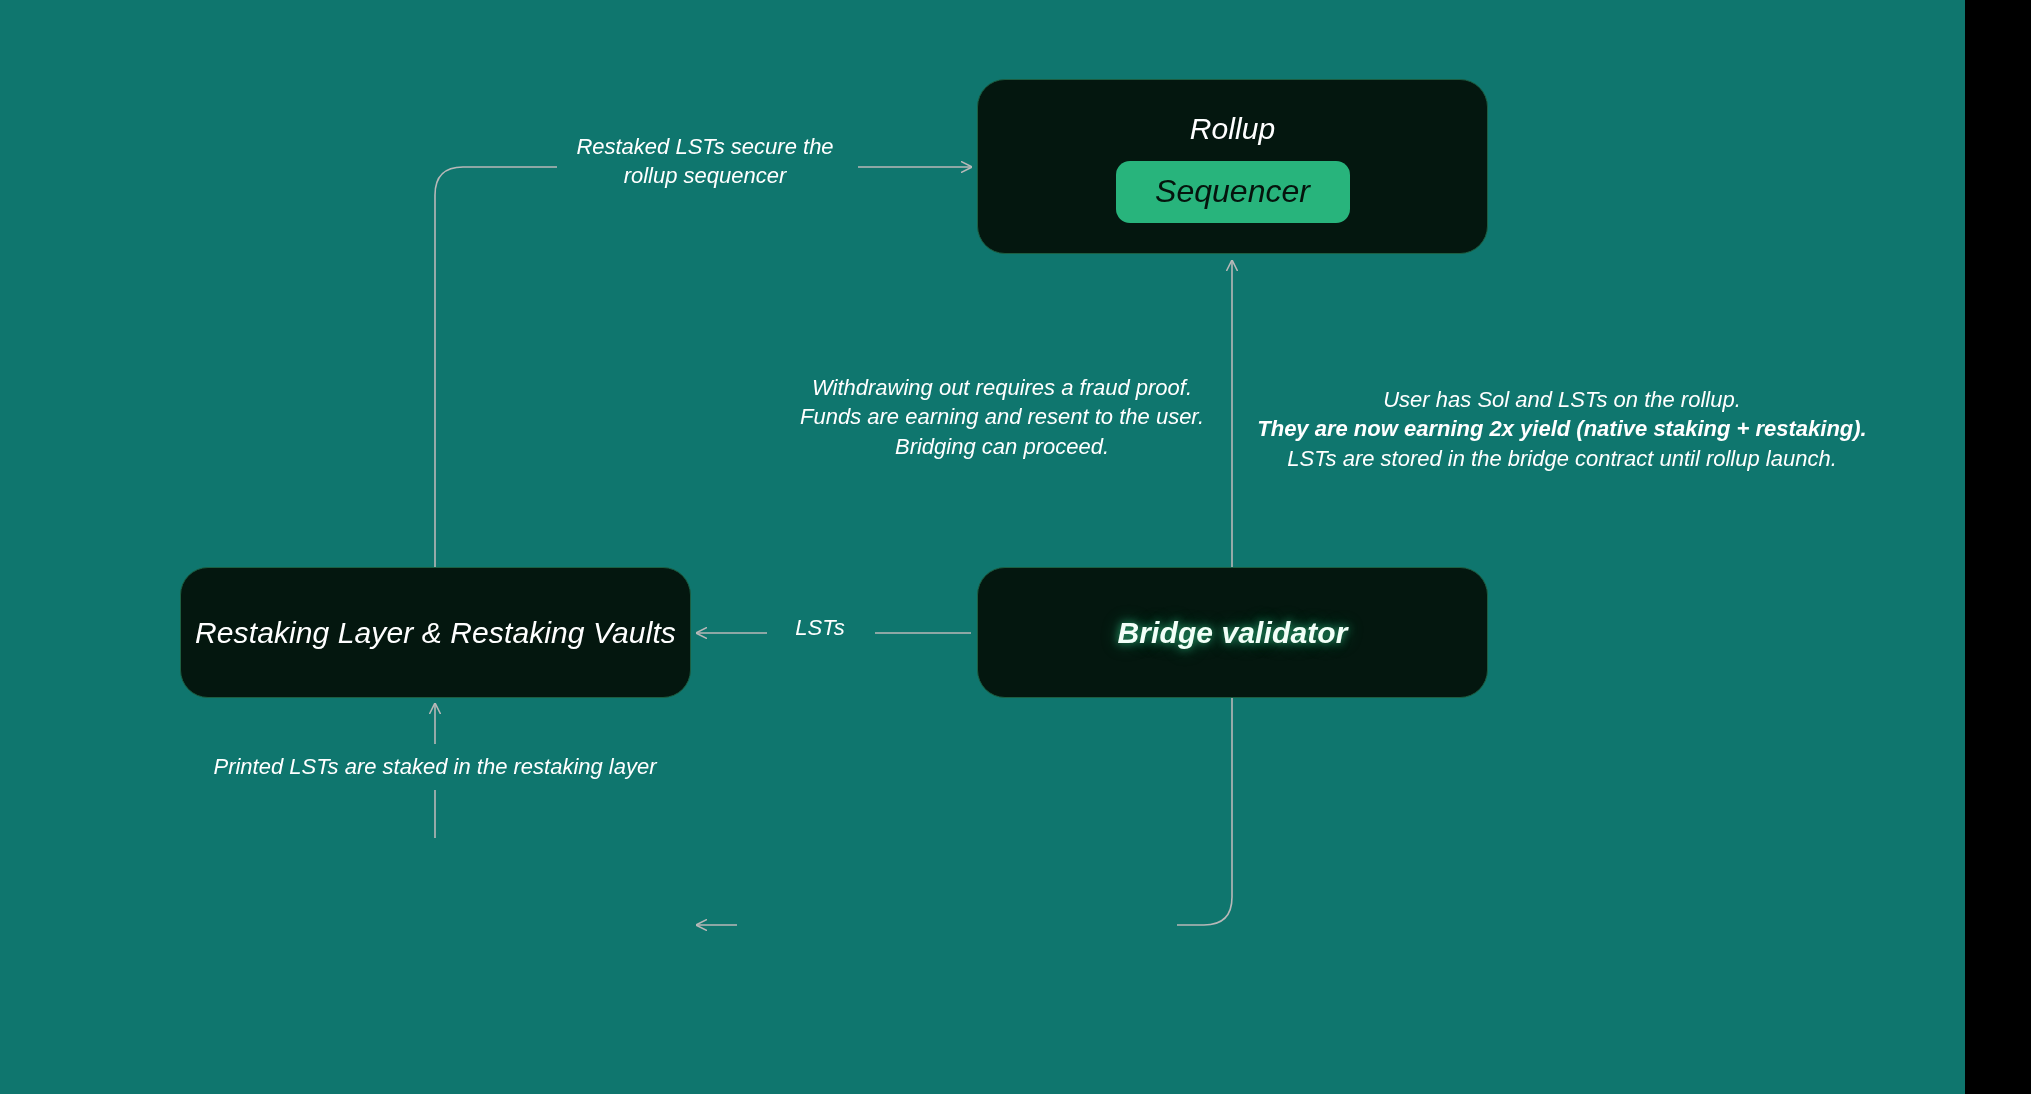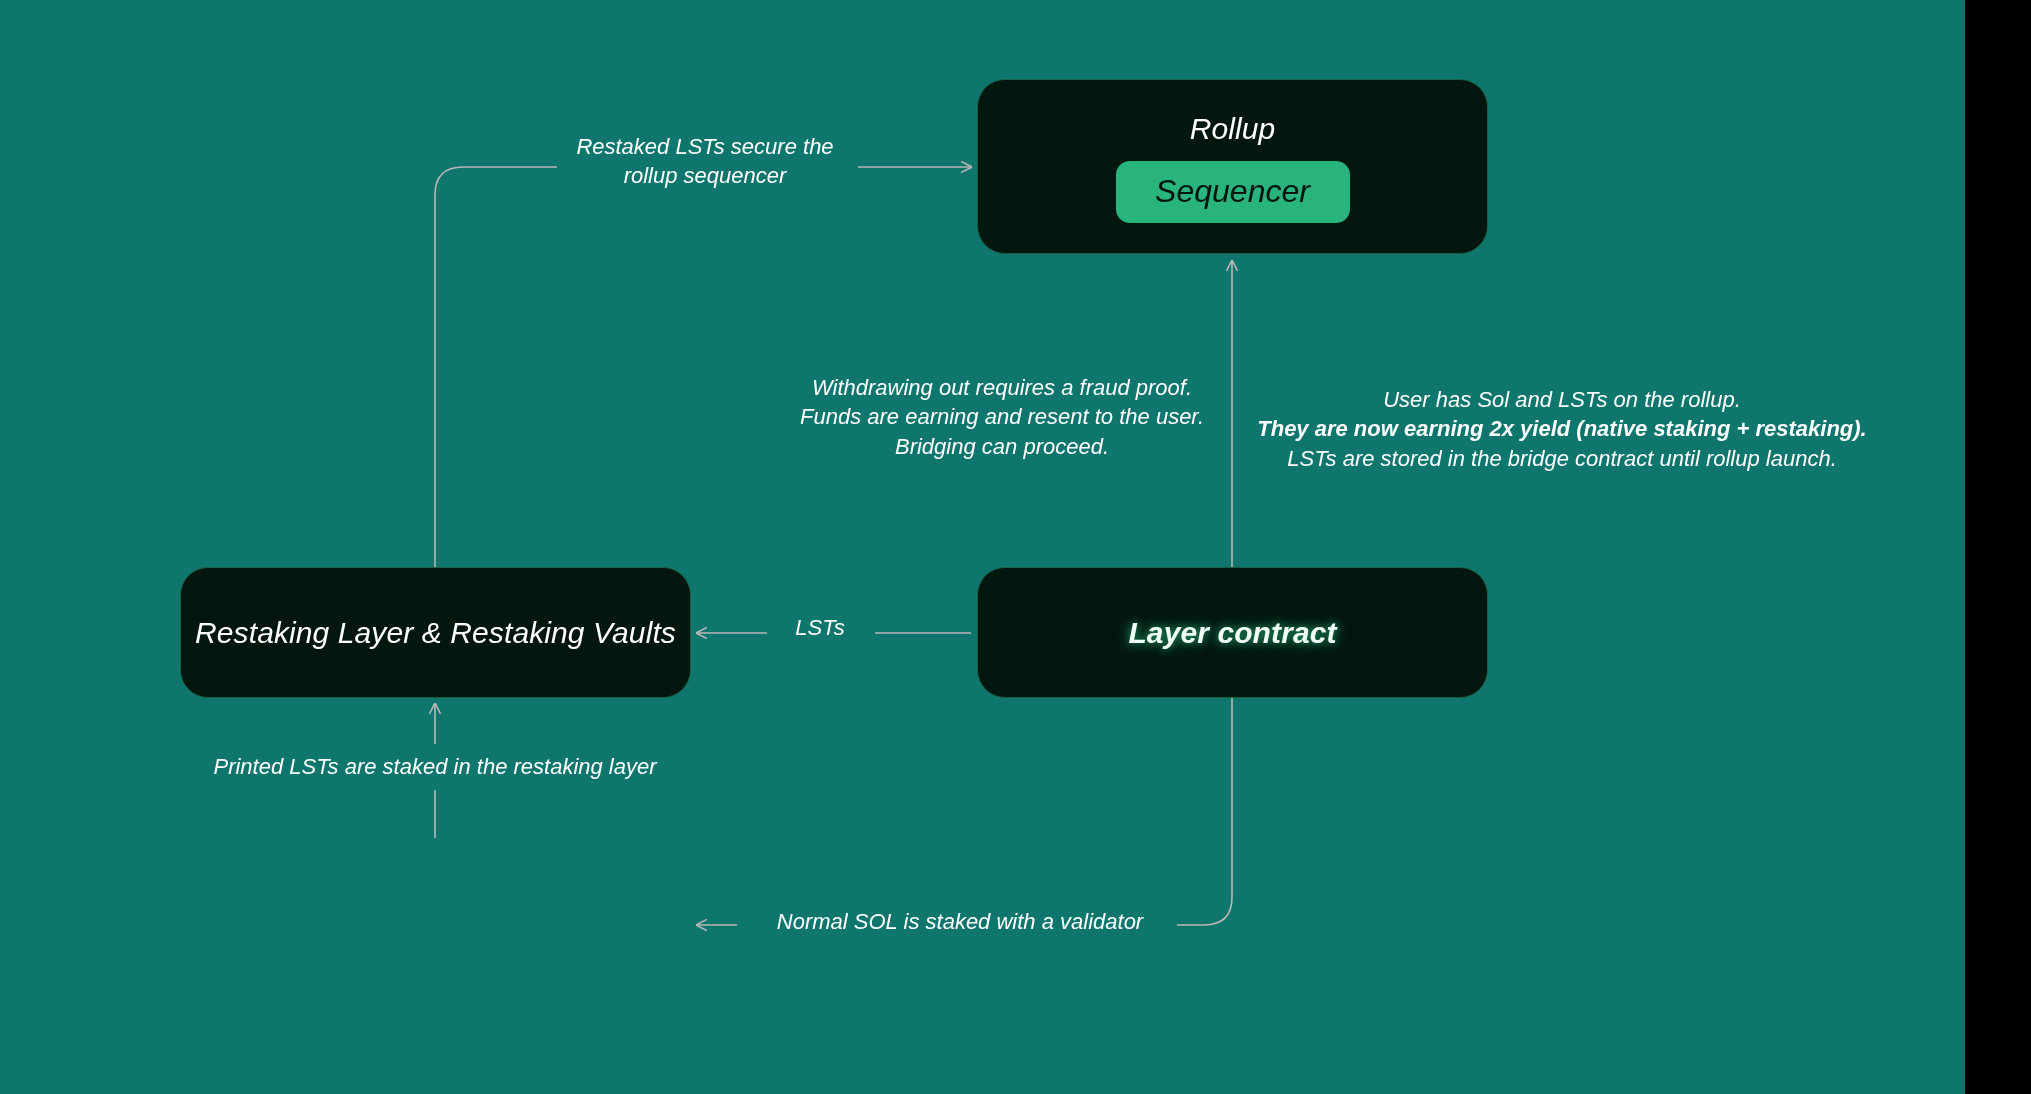--- a/index.html
+++ b/index.html
@@ -148,32 +148,31 @@
   <div class="node" id="node-rollup">
     <div class="node-title">Rollup</div>
     <div class="pill" id="pill-sequencer">Sequencer</div>
   </div>
 
   <div class="node" id="node-restaking">
     <div class="node-title">Restaking Layer &amp; Restaking Vaults</div>
   </div>
 
   <div class="node" id="node-bridge">
-    <div class="node-title bold">Layer contract</div>
+    <div class="node-title bold">Bridge validator</div>
   </div>
 
 
   <div class="edge-label" id="label-restaked-secure">Restaked LSTs secure the
 rollup sequencer</div>
 
   <div class="edge-label" id="label-lsts">LSTs</div>
 
   <div class="edge-label" id="label-printed">Printed LSTs are staked in the restaking layer</div>
 
-  <div class="edge-label" id="label-normal-sol">Normal SOL is staked with a validator</div>
 
   <div class="note" id="note-fraud">
     <span class="line">Withdrawing out requires a fraud proof.</span>
     <span class="line">Funds are earning and resent to the user.</span>
     <span class="line">Bridging can proceed.</span>
   </div>
 
   <div class="note" id="note-user">
     <span class="line">User has Sol and LSTs on the rollup.</span>
     <span class="line bold">They are now earning 2x yield (native staking + restaking).</span>

